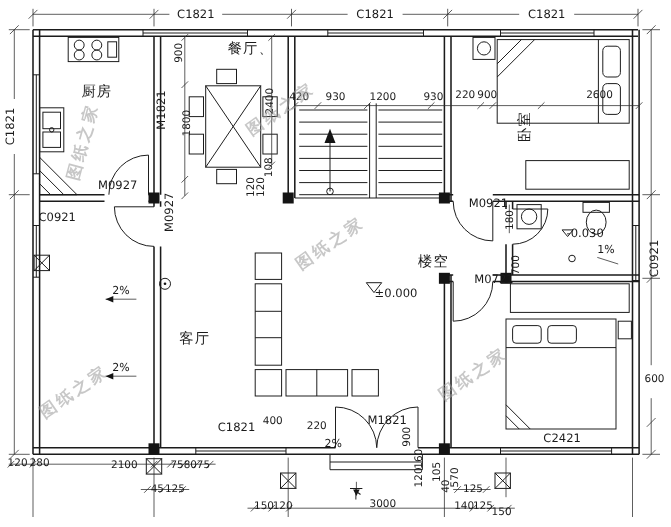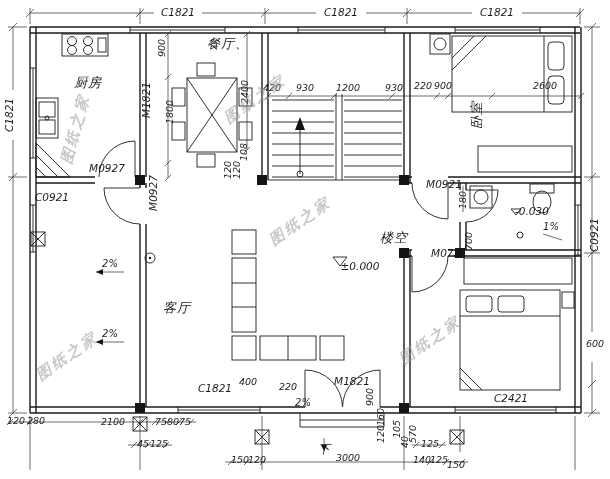--- a/index.html
+++ b/index.html
@@ -1,16 +1,16 @@
 <!DOCTYPE html>
 <html><head>
 <meta charset="utf-8">
 <style>
   html,body{margin:0;padding:0;background:#ffffff;}
-  .page{width:610px;height:479px;background:#fff;position:relative;overflow:hidden;font-style:italic;}
+  .page{width:610px;height:479px;background:#fff;position:relative;overflow:hidden;}
   svg{display:block;}
   
   .w{stroke:#1b1b1b;stroke-width:1.4;fill:none;stroke-linecap:butt;}
   .t{stroke:#1b1b1b;stroke-width:.9;fill:none;}
   .f{stroke:#1b1b1b;stroke-width:.9;fill:none;}
   .d{stroke:#2e2e2e;stroke-width:.7;fill:none;}
   .blk{fill:#141414;stroke:none;}
   
   .lbl{font-family:"DejaVu Sans",sans-serif;font-size:10px;fill:#1b1b1b;}
   .windows,.doors{font-size:10.5px;}

